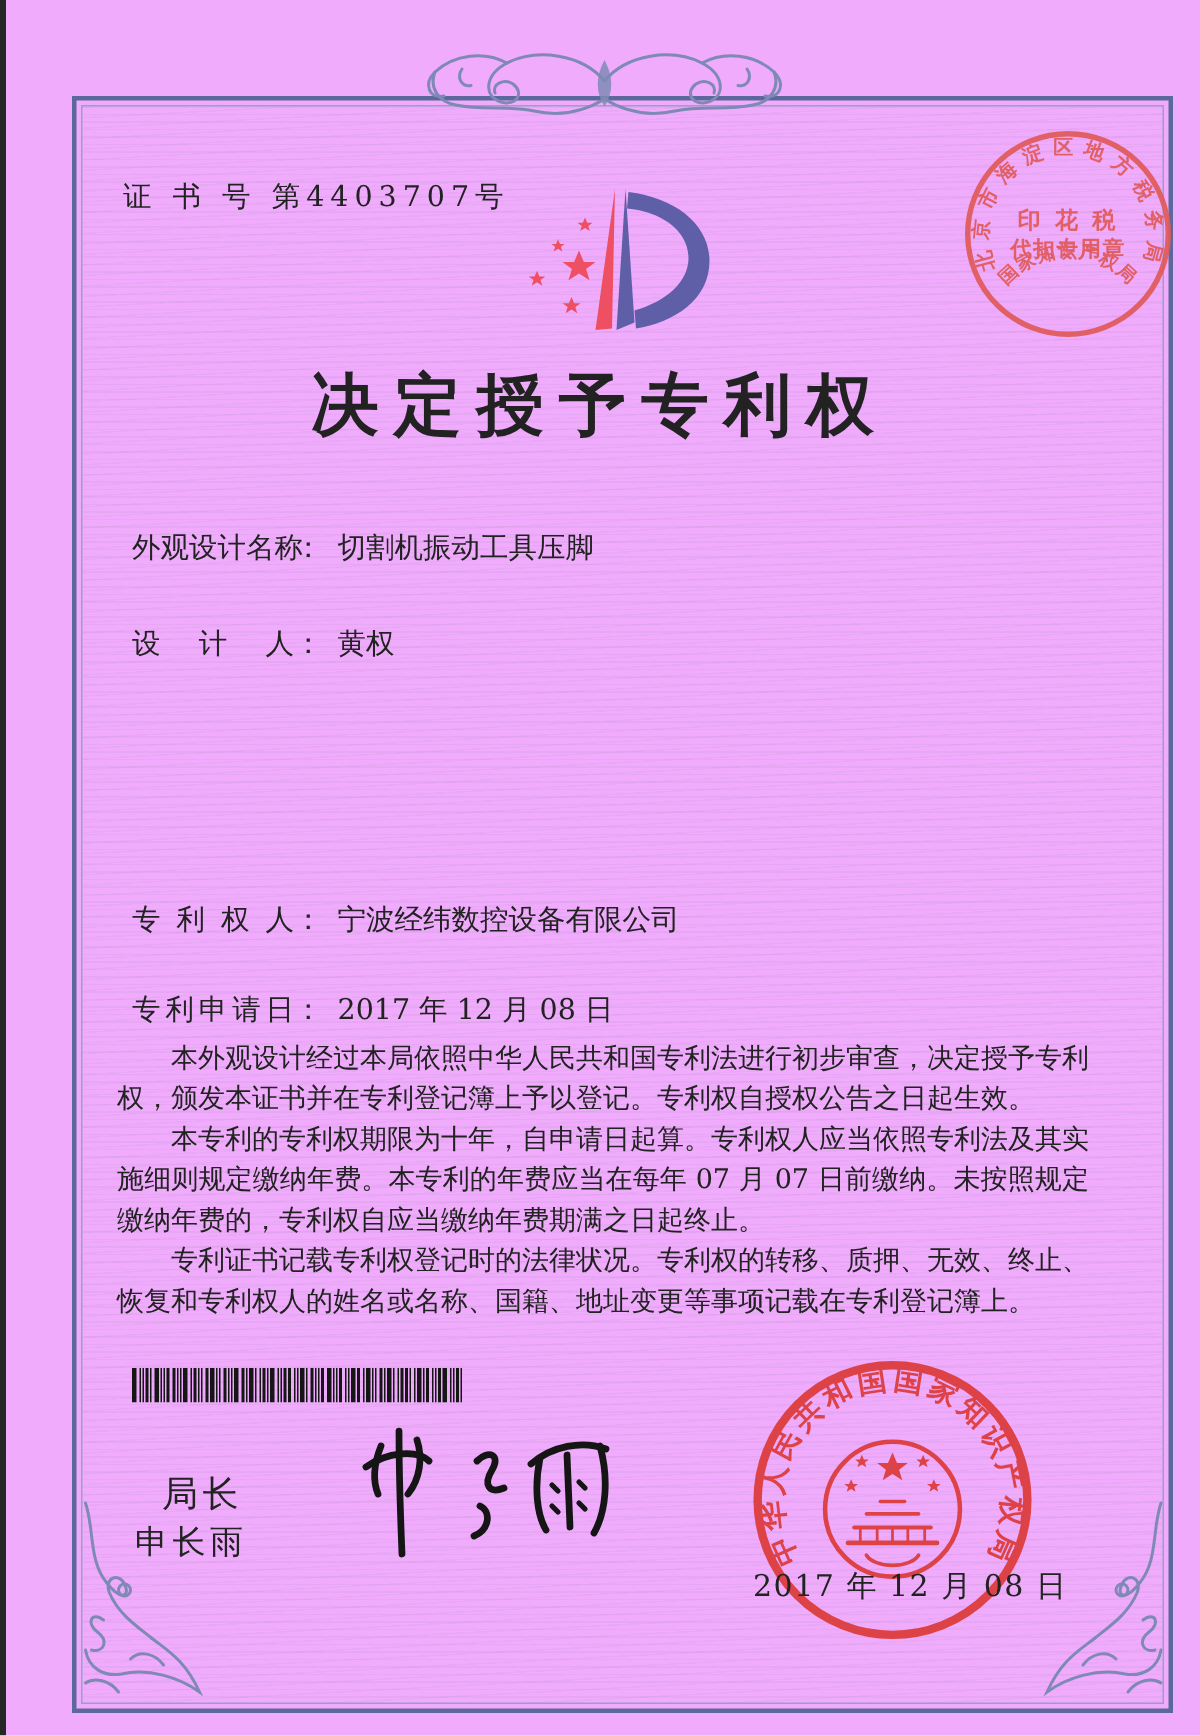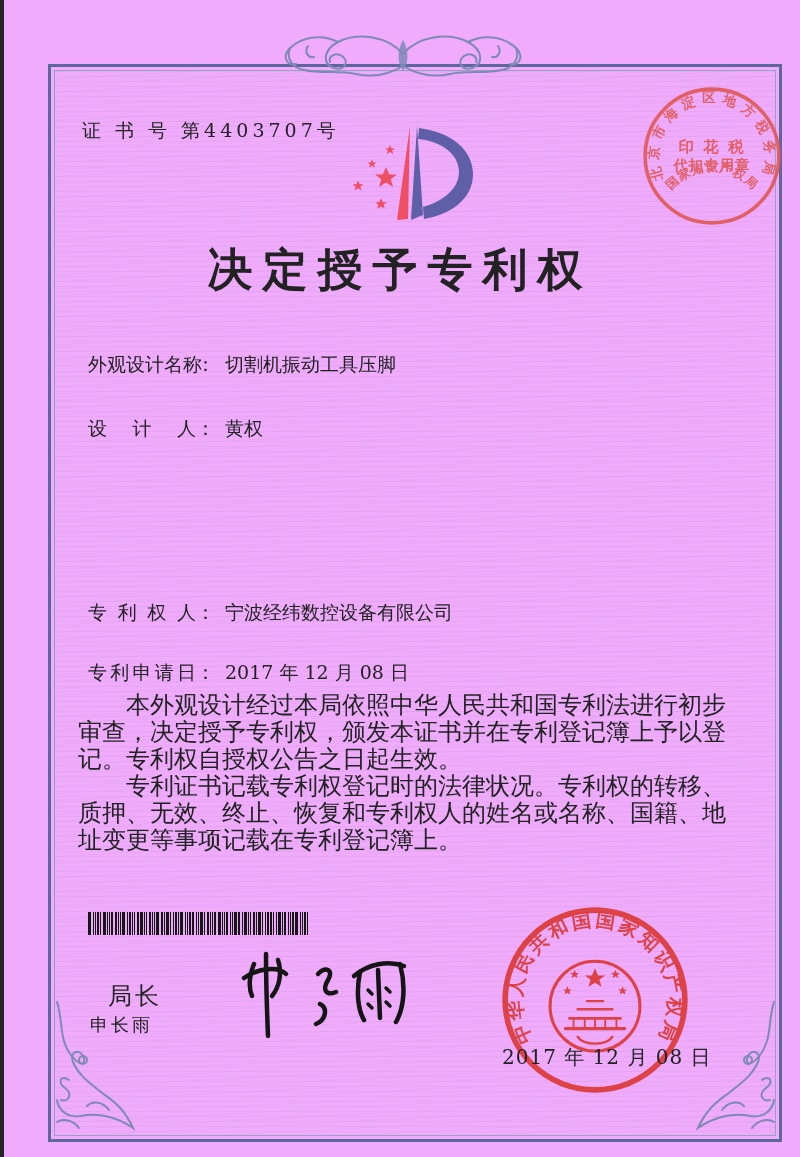--- a/index.html
+++ b/index.html
@@ -18,33 +18,33 @@
   .corner-flourish{z-index:3;}
 
   .cert-no{left:82px;top:118px;font-size:19px;letter-spacing:4px;}
   .logo{left:345px;top:122px;}
   .title{left:0;top:240px;width:800px;text-align:center;font-size:45px;font-weight:bold;letter-spacing:10px;}
 
   .field{left:88px;font-size:19px;white-space:nowrap;}
   .flabel{display:inline-block;width:108px;text-align:justify;text-align-last:justify;}
   .fcolon{display:inline-block;margin-right:10px;}
 
-  .paragraphs{left:78px;top:692px;width:648px;font-size:24px;line-height:27px;text-align:justify;}
+  .paragraphs{left:78px;top:692px;width:648px;font-size:18px;line-height:27px;text-align:justify;}
   .paragraphs p{margin:0;text-indent:2em;}
 
   .barcode{left:88px;top:912px;width:224px;height:23px;}
   .barcode svg{display:block;}
   .barcode rect{fill:#161616;}
 
   .tax-stamp{left:640px;top:84px;z-index:5;opacity:0.92;}
   .seal{left:500px;top:905px;z-index:4;opacity:0.95;}
   .seal-date{left:502px;top:1044px;font-size:20px;letter-spacing:1px;z-index:6;}
 
   .director-title{left:108px;top:980px;font-size:24px;font-family:Liberation Serif, serif;letter-spacing:3px;}
-  .director-name{left:90px;top:1013px;font-size:18px;font-family:"DejaVu Sans","Liberation Sans",sans-serif;letter-spacing:3px;}
+  .director-name{left:90px;top:1013px;font-size:22px;font-family:"DejaVu Sans","Liberation Sans",sans-serif;letter-spacing:3px;}
   .signature{left:226px;top:950px;z-index:4;}
 
   .footer{left:20px;top:1100px;width:760px;text-align:center;font-size:16px;letter-spacing:2px;}
 </style>
 </head>
 <body>
 
 <div class="page">
 
   <div class="abs scan-edge-left"></div>
@@ -133,20 +133,21 @@
   </div>
   <div class="abs field" style="top:600px">
     <span class="flabel">专利权人</span><span class="fcolon">：</span><span>宁波经纬数控设备有限公司</span>
   </div>
   <div class="abs field" style="top:660px">
     <span class="flabel">专利申请日</span><span class="fcolon">：</span><span>2017 年 12 月 08 日</span>
   </div>
 
   <div class="abs paragraphs">
     <p>本外观设计经过本局依照中华人民共和国专利法进行初步审查，决定授予专利权，颁发本证书并在专利登记簿上予以登记。专利权自授权公告之日起生效。</p>
+    <p>本专利的专利权期限为十年，自申请日起算。专利权人应当依照专利法及其实施细则规定缴纳年费。本专利的年费应当在每年 07 月 07 日前缴纳。未按照规定缴纳年费的，专利权自应当缴纳年费期满之日起终止。</p>
     <p>专利证书记载专利权登记时的法律状况。专利权的转移、质押、无效、终止、恢复和专利权人的姓名或名称、国籍、地址变更等事项记载在专利登记簿上。</p>
   </div>
 
   <div class="abs barcode">
     <svg width="224" height="23" viewBox="0 0 224 23">
         <rect x="0" y="0" width="3" height="23"></rect>
         <rect x="5" y="0" width="1" height="23"></rect>
         <rect x="7" y="0" width="1" height="23"></rect>
         <rect x="9" y="0" width="2" height="23"></rect>
         <rect x="12" y="0" width="1" height="23"></rect>

